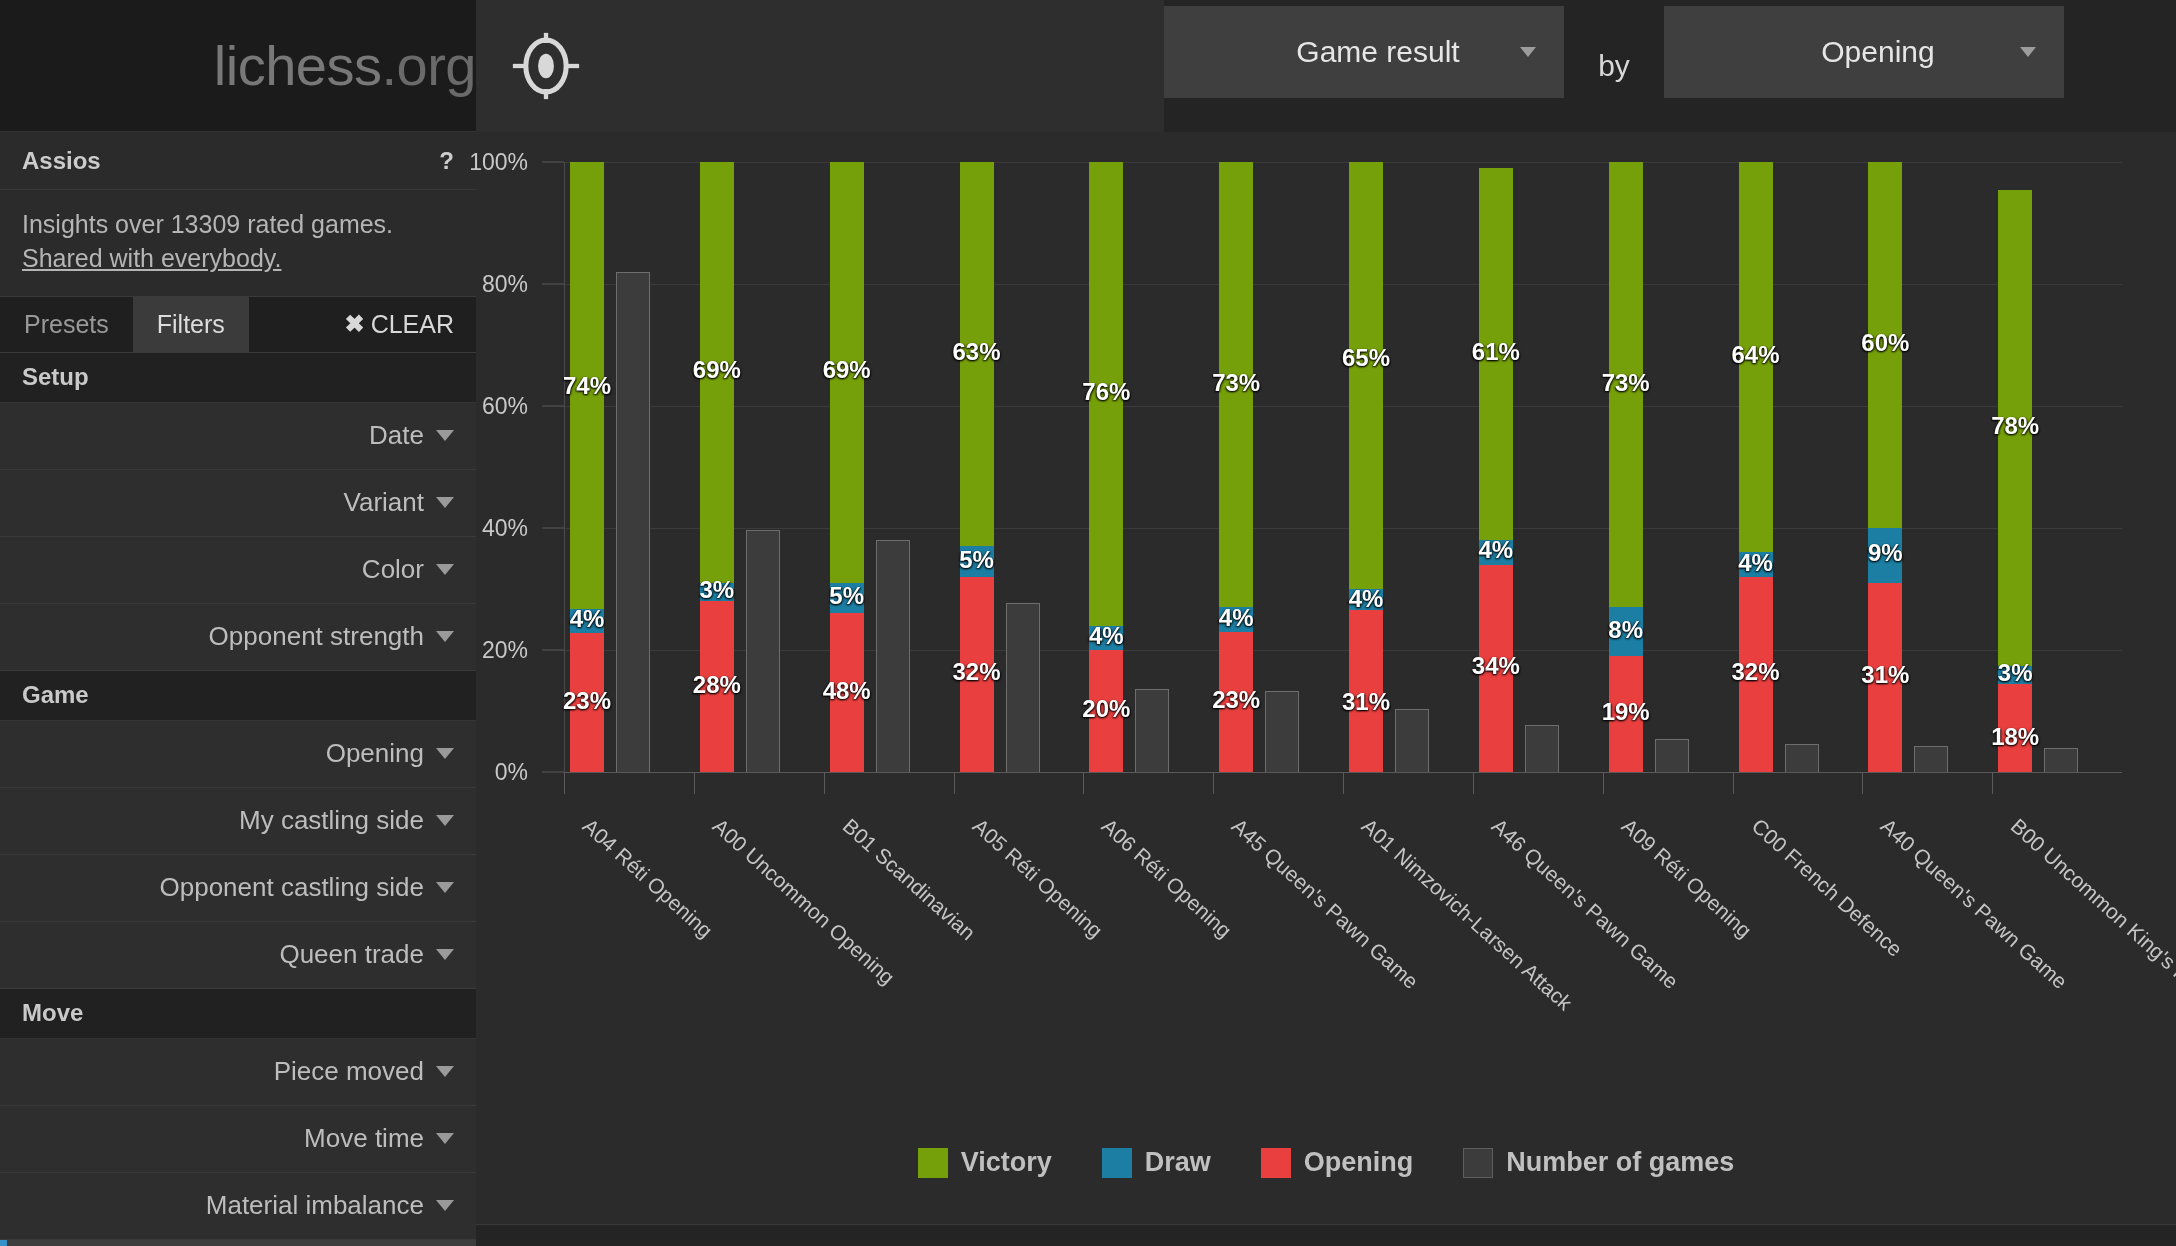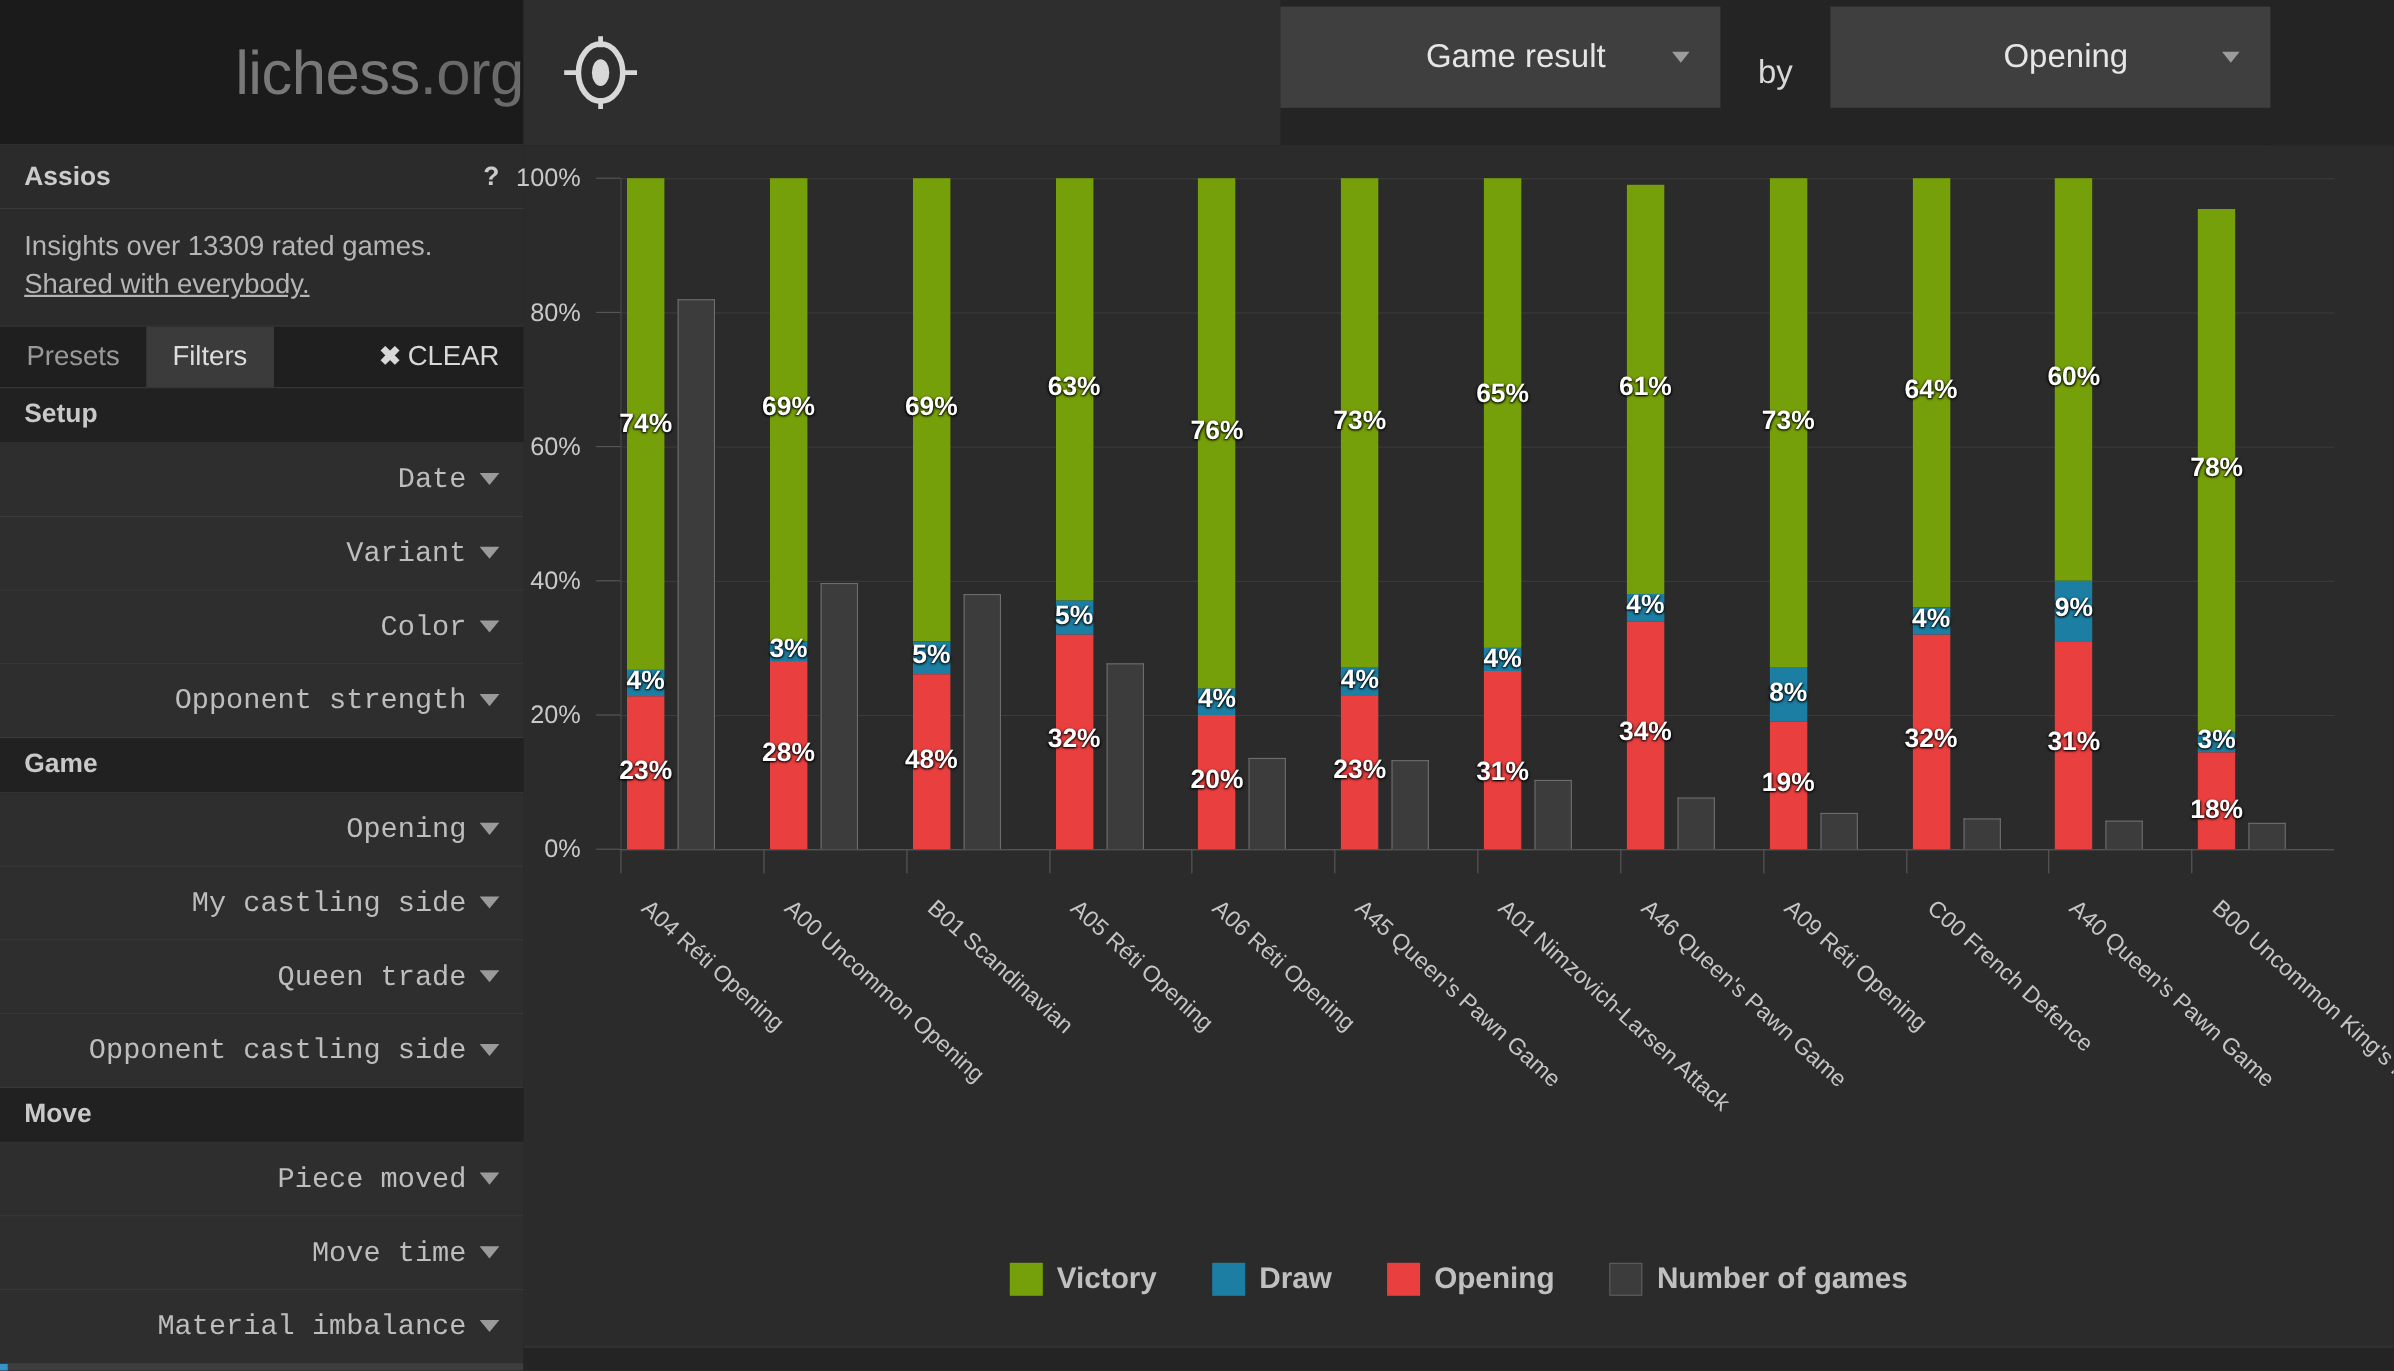--- a/index.html
+++ b/index.html
@@ -57,21 +57,21 @@
   }
   .filter-row {
     height: 67px; background: #2e2e2e; display: flex; align-items: center;
     justify-content: flex-end; padding: 0 22px; gap: 12px;
     border-bottom: 1px solid #3a3a3a; position: relative;
   }
   .filter-row.selected { background: #3d3d3d; }
   .filter-row.selected::before {
     content: ""; position: absolute; left: 0; top: 0; bottom: 0; width: 7px; background: #3692c8;
   }
-  .filter-label { font-size: 26px; color: #bdbdbd; font-family: Liberation Mono, monospace; }
+  .filter-label { font-size: 26px; color: #bdbdbd; }
   .caret {
     width: 0; height: 0; border-left: 9px solid transparent; border-right: 9px solid transparent;
     border-top: 11px solid #9a9a9a;
   }
 
   
   .main { flex: 1; height: 1246px; background: #2b2b2b; display: flex; flex-direction: column; position: relative; }
   .topbar { height: 132px; display: flex; background: #242424; }
   .title-block {
     flex: 0 0 688px; background: #2e2e2e; display: flex; align-items: center; padding-left: 34px; gap: 22px;
@@ -195,25 +195,25 @@
     <div class="section-head">Game</div>
     <div class="filter-row">
       <span class="filter-label">Opening</span>
       <span class="caret"></span>
     </div>
     <div class="filter-row">
       <span class="filter-label">My castling side</span>
       <span class="caret"></span>
     </div>
     <div class="filter-row">
+      <span class="filter-label">Opponent castling side</span>
+      <span class="caret"></span>
+    </div>
+    <div class="filter-row">
       <span class="filter-label">Queen trade</span>
-      <span class="caret"></span>
-    </div>
-    <div class="filter-row">
-      <span class="filter-label">Opponent castling side</span>
       <span class="caret"></span>
     </div>
 
     <div class="section-head">Move</div>
     <div class="filter-row">
       <span class="filter-label">Piece moved</span>
       <span class="caret"></span>
     </div>
     <div class="filter-row">
       <span class="filter-label">Move time</span>

